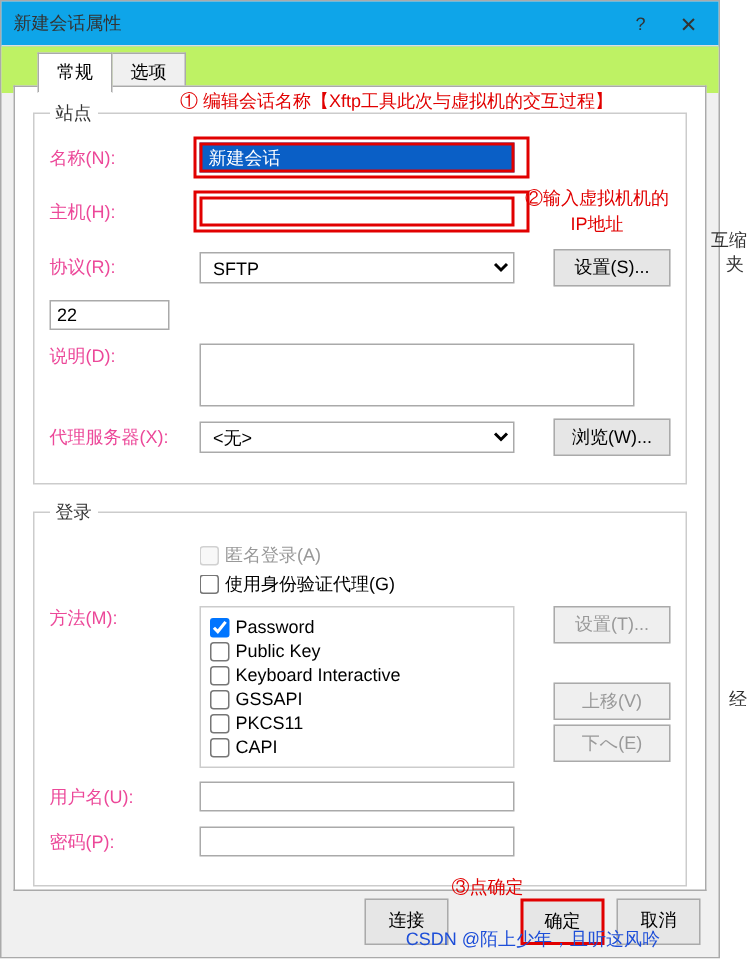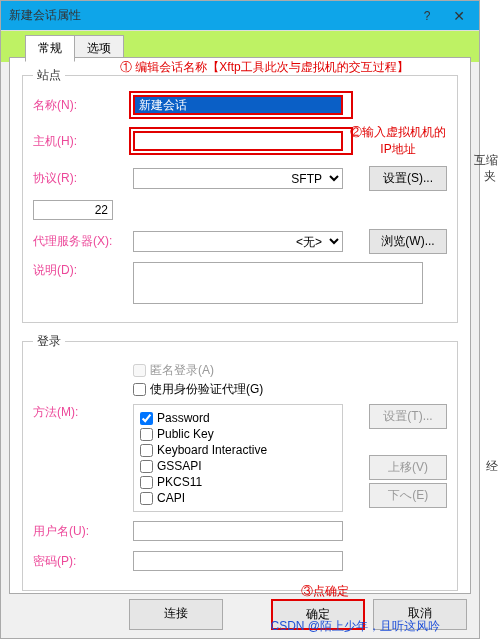--- a/index.html
+++ b/index.html
@@ -87,21 +87,20 @@
     color: #ec4899;
     font-size: 12px;
     flex-shrink: 0;
   }
   input[type="text"], select, textarea {
     border: 1px solid #aaa;
     font-size: 12px;
     padding: 2px 4px;
     background: #fff;
     font-family: inherit;
-    text-align: right;
   }
   input.wide { width: 210px; height: 20px; }
   select.wide { width: 210px; height: 21px; }
   input.port { width: 80px; height: 20px; }
   textarea.desc { width: 290px; height: 42px; resize: none; }
   .name-value {
     width: 210px; height: 20px;
     background: #0a5fc6;
     color: #fff;
     border: 1px solid #aaa;
@@ -140,21 +139,21 @@
   }
   .method-btns {
     display: flex; flex-direction: column; gap: 3px;
     margin-left: 8px;
   }
   .dlg-buttons {
     position: absolute;
     right: 12px; bottom: 8px;
     display: flex; gap: 8px;
   }
-  .dlg-buttons .btn { width: 94px; padding: 5px 0; margin-left: 0; }
+  .dlg-buttons .btn { width: 56px; padding: 5px 0; margin-left: 0; }
   .watermark {
     position: absolute;
     bottom: 4px; right: 60px;
     color: #1d4ed8;
     font-size: 12px;
   }
   .side-text {
     position: absolute;
     font-size: 12px;
     color: #333;
@@ -206,30 +205,30 @@
         <div class="label">协议(R):</div>
         <select class="wide"><option>SFTP</option></select>
         <div class="spacer"></div>
         <div class="btn">设置(S)...</div>
       </div>
 
       <div class="row">
         <input type="text" class="port" value="22" style="">
       </div>
 
+      <div class="row" style="align-items:flex-start;">
+        <div class="label">说明(D):</div>
+        <textarea class="desc" style=""></textarea>
+      </div>
+
       <div class="row">
         <div class="label">代理服务器(X):</div>
         <select class="wide"><option>&lt;无&gt;</option></select>
         <div class="spacer"></div>
         <div class="btn">浏览(W)...</div>
-      </div>
-
-      <div class="row" style="align-items:flex-start;">
-        <div class="label">说明(D):</div>
-        <textarea class="desc" style=""></textarea>
       </div>
     </fieldset>
 
     <fieldset>
       <legend>登录</legend>
 
       <div style="margin-left:100px;">
         <div class="cb-row disabled">
           <input type="checkbox" disabled="" style="">
           <span>匿名登录(A)</span>

